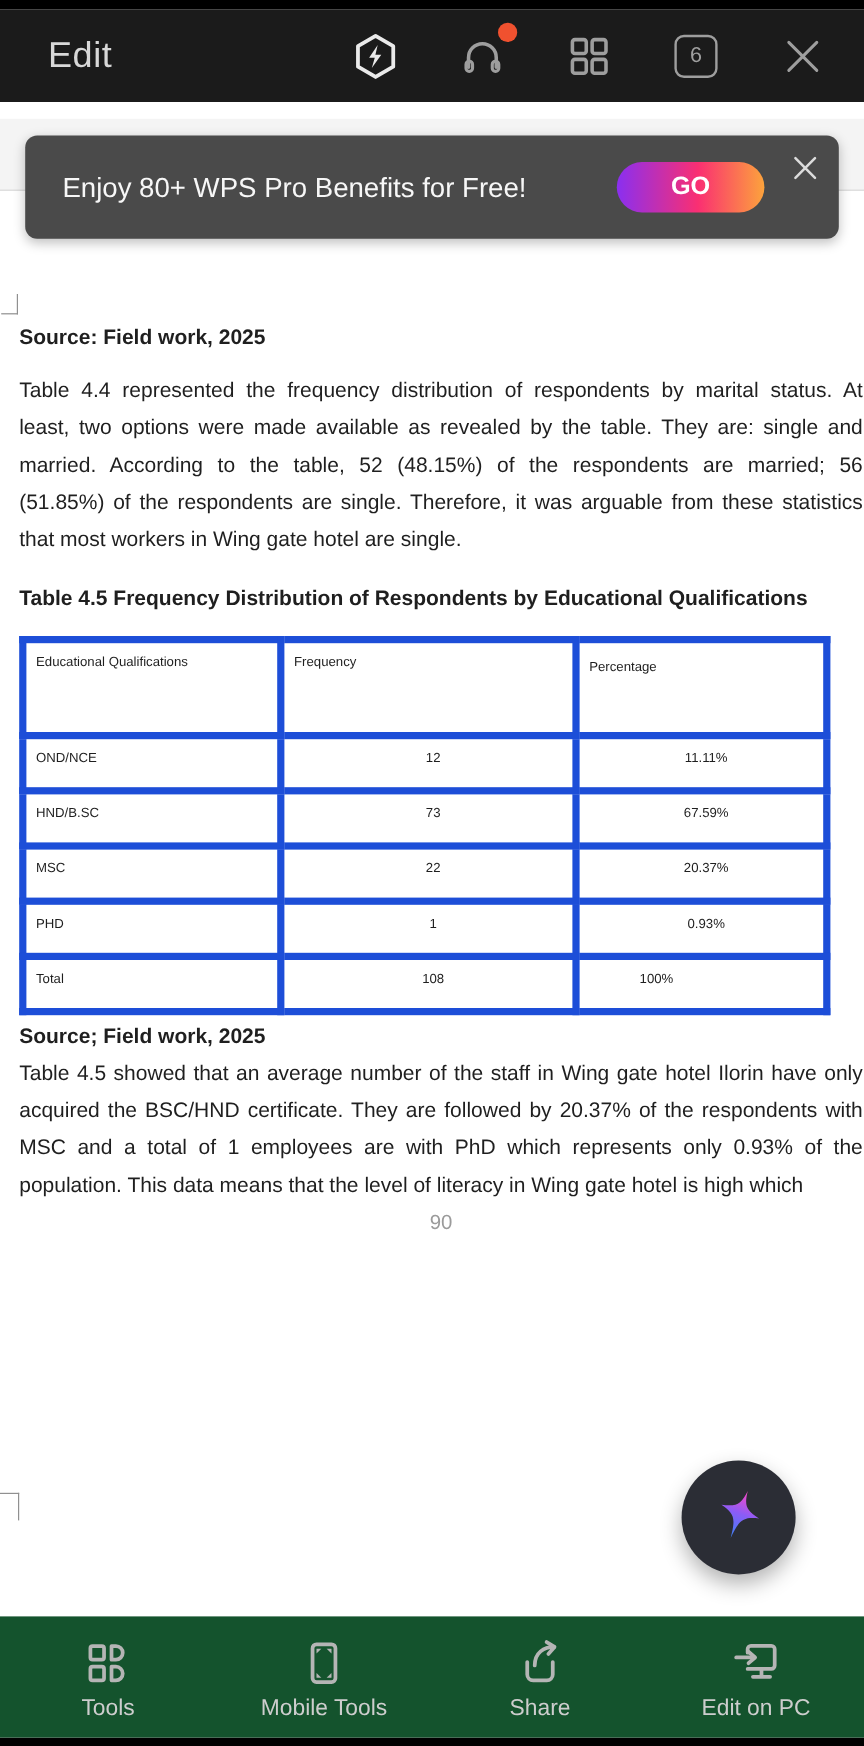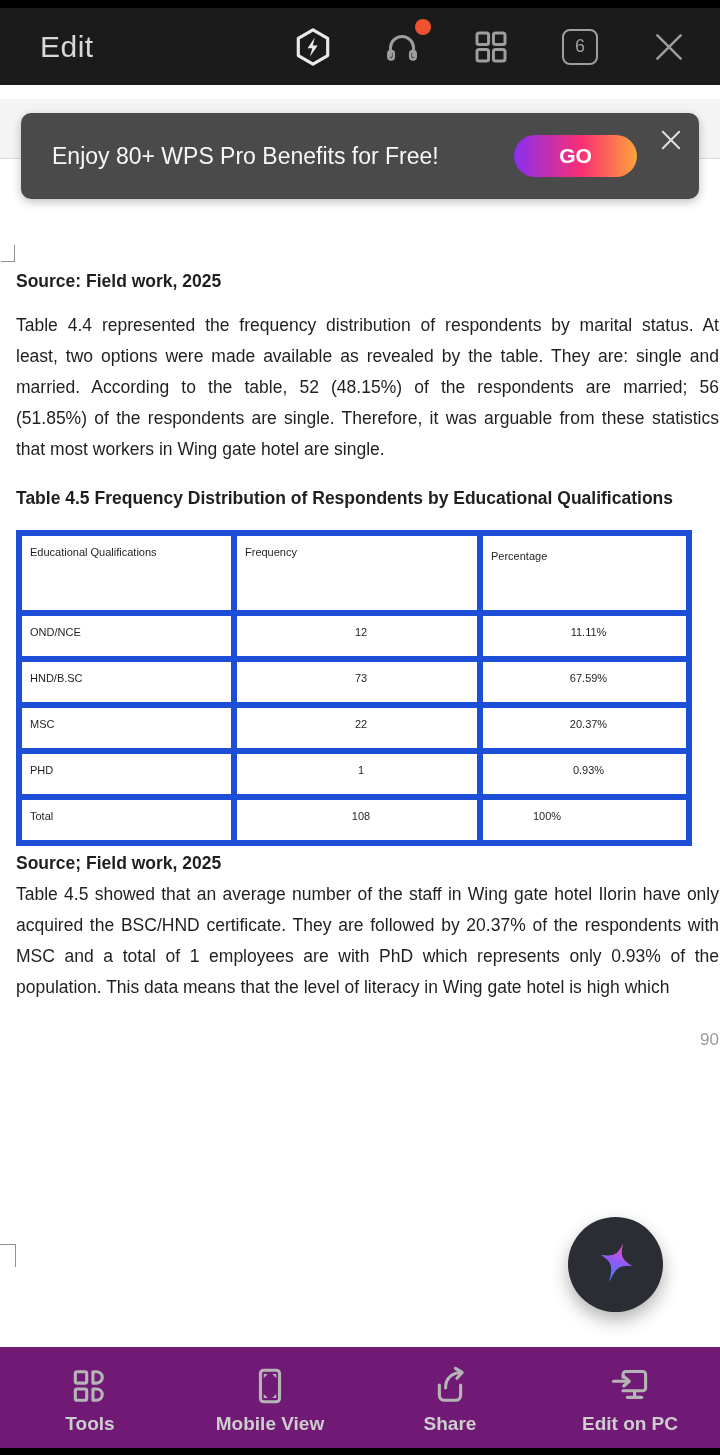--- a/index.html
+++ b/index.html
@@ -66,38 +66,38 @@
 
   table.qual { margin-top:16px; border-collapse:collapse; width:670px; table-layout:fixed; }
   table.qual td { border:6px solid #1d4ed8; vertical-align:top; padding:1px 0 0 8px; line-height:31px; font-size:11px; }
   table.qual .hrow td { height:80px; }
   table.qual .drow td { height:46px; }
   td.c-label { width:215px; }
   td.c-freq  { width:246px; text-align:center; padding:1px 100px 0 0; }
   td.c-pct   { width:209px; text-align:center; padding:1px 40px 0 0; }
   td.c-pct.total-pct { text-align:left; padding:1px 0 0 50px; }
   .src-bottom { margin-top:2px; }
-  .page-number { margin-top:21px; text-align:right; color:#9b9b9b; font-size:17px; line-height:31px; }
+  .page-number { text-align:center; color:#9b9b9b; font-size:17px; line-height:31px; }
 
   
   .corner-mark { position:absolute; z-index:2; }
   .mark-top { left:1px; top:245px; width:14px; height:17px; border-right:1.5px solid #909090; border-bottom:1.5px solid #909090; }
   .mark-bottom { left:0; top:1244px; width:16px; height:23px; border-right:1.5px solid #909090; border-top:1.5px solid #909090; }
 
   
   .fab {
     position:absolute; left:568px; top:1217px; width:95px; height:95px; border-radius:50%;
     background:#2b2d35; display:flex; align-items:center; justify-content:center;
     box-shadow:0 8px 18px rgba(0,0,0,.30); cursor:pointer; z-index:6;
   }
 
   
   .bottomnav {
     position:absolute; left:0; top:1347px; width:720px; height:101px;
-    background:#701a75; display:flex; z-index:4;font-weight:bold;
+    background:#14532d; display:flex; z-index:4;
   }
   .nav-item { flex:1; display:flex; flex-direction:column; align-items:center; justify-content:center; cursor:pointer; padding-top:4px; }
   .nav-item svg { display:block; color:#b5b5b5; }
   .nav-label { margin-top:5px; font-size:19px; color:#cdcdcd; }
   .bottom-strip { position:absolute; left:0; top:1448px; width:720px; height:7px; background:#000; }
 </style>
 </head>
 <body>
 
 <div class="status-strip"></div>
@@ -269,21 +269,21 @@
       <svg width="44" height="44" viewBox="0 0 24 24">
         <rect x="6.8" y="3.4" width="10.4" height="17.2" rx="1.8" fill="none" stroke="currentColor" stroke-width="1.7"></rect>
         <g fill="currentColor">
           <polygon points="8.6,5.4 10.8,5.4 8.6,7.6"></polygon>
           <polygon points="15.4,5.4 13.2,5.4 15.4,7.6"></polygon>
           <polygon points="8.6,18.6 10.8,18.6 8.6,16.4"></polygon>
           <polygon points="15.4,18.6 13.2,18.6 15.4,16.4"></polygon>
         </g>
       </svg>
     </span>
-    <span class="nav-label">Mobile View</span>
+    <span class="nav-label">Mobile Tools</span>
   </div>
 
   <div class="nav-item">
     <span>
       <svg width="44" height="44" viewBox="0 0 24 24">
         <g fill="none" stroke="currentColor" stroke-width="1.7" stroke-linecap="round">
           <path d="M6.2 11.5 v5.6 a2.7 2.7 0 0 0 2.7 2.7 h6.2 a2.7 2.7 0 0 0 2.7 -2.7 v-5.6"></path>
           <path d="M9.6 13 c0 -5.8 4.2 -8.4 8.8 -8.4"></path>
           <path d="M15 2.4 L18.6 4.6 L15.8 7.8" stroke-linejoin="round"></path>
         </g>

